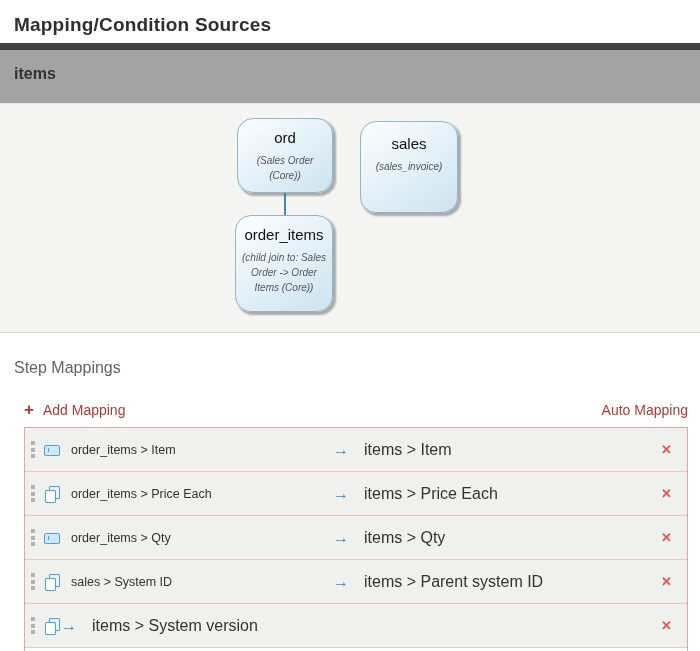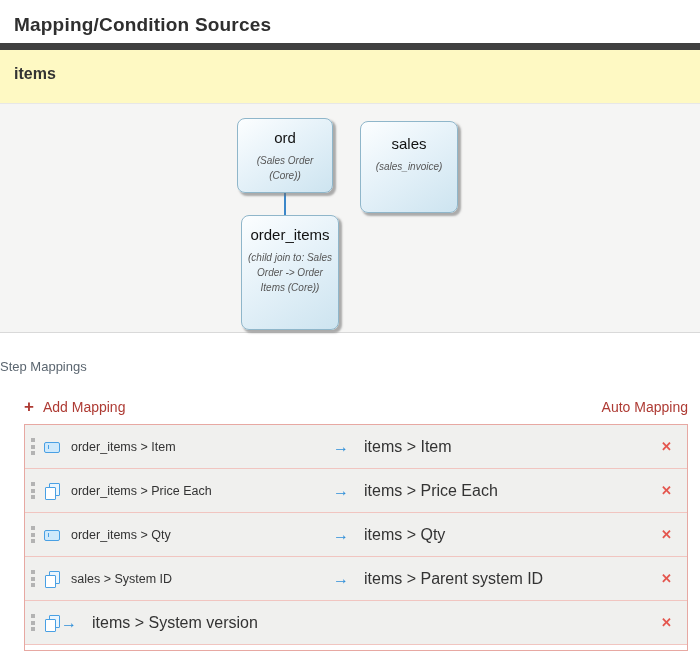--- a/index.html
+++ b/index.html
@@ -3,40 +3,40 @@
 <meta charset="utf-8">
 <style>
   * { margin:0; padding:0; box-sizing:border-box; }
   html,body { width:700px; height:651px; overflow:hidden; background:#fff;
     font-family:"Liberation Sans", sans-serif; }
 
   
   .page-header { height:50px; padding:12px 14px; border-bottom:7px solid #404040; background:#fff; }
   .page-header h1 { font-size:19px; font-weight:700; color:#2f2f2f; line-height:26px; letter-spacing:.2px; }
 
-  .section-bar { height:53px; padding:15px 14px; background:#fef9c3; }
+  .section-bar { height:53px; padding:15px 14px; background:#a3a3a3; }
   .section-bar h2 { font-size:16px; font-weight:700; color:#333; }
 
   
   .diagram { position:relative; height:230px; background:#f5f5f4;
     border-top:1px solid #e7e7e7; border-bottom:1px solid #d9d9d9; }
   .connector { position:absolute; width:2px; background:#3c87c9; z-index:0; }
-  .node { position:absolute; z-index:1; border:1px solid #8fb6ca; border-radius:8px;
+  .node { position:absolute; z-index:1; border:1px solid #8fb6ca; border-radius:16px;
     background:linear-gradient(145deg,#fcfeff 0%,#e6f2f9 45%,#cde4f0 100%);
     box-shadow:2.5px 2.5px 2px rgba(110,110,110,.55);
     text-align:center; padding:10px 5px 6px; }
   .node-title { font-size:15px; color:#111; }
   .node-subtitle { font-style:italic; color:#565656; font-size:10px; margin-top:7px; line-height:1.5; }
   .node-ord   { left:237px; top:14px;  width:96px;  height:75px; }
   .node-sales { left:360px; top:17px;  width:98px;  height:92px; padding-top:13px; }
-  .node-order-items { left:241px; top:111px; width:98px; height:115px; }
+  .node-order-items { left:235px; top:111px; width:98px; height:97px; }
   .connector-ord-items { left:284px; top:88px; height:24px; }
 
   
-  .mappings-label { padding:26px 0 0; font-size:13px; color:#5b6670; }
+  .mappings-label { padding:26px 14px 0; font-size:16px; color:#5b6670; }
   .actions-row { margin:25px 12px 0 24px; display:flex; justify-content:space-between; align-items:center; }
   .red-link { color:#ae3b34; font-size:14px; text-decoration:none; cursor:pointer; display:inline-flex; align-items:center; }
   .red-link .plus { font-size:17px; font-weight:700; margin-right:9px; line-height:14px; }
 
   .map-table { margin:9px 12px 0 24px; height:227px; background:#fff;
     border:1px solid #e7a8a2; }
   .map-row { height:44px; display:flex; align-items:center; background:#f0f0ee;
     border-bottom:1px solid #f1c5c0; }
   .drag { display:flex; flex-direction:column; gap:2.5px; margin-left:6px; cursor:grab; flex:0 0 auto; }
   .drag i { width:4px; height:4px; background:#b3b3b3; display:block; }

